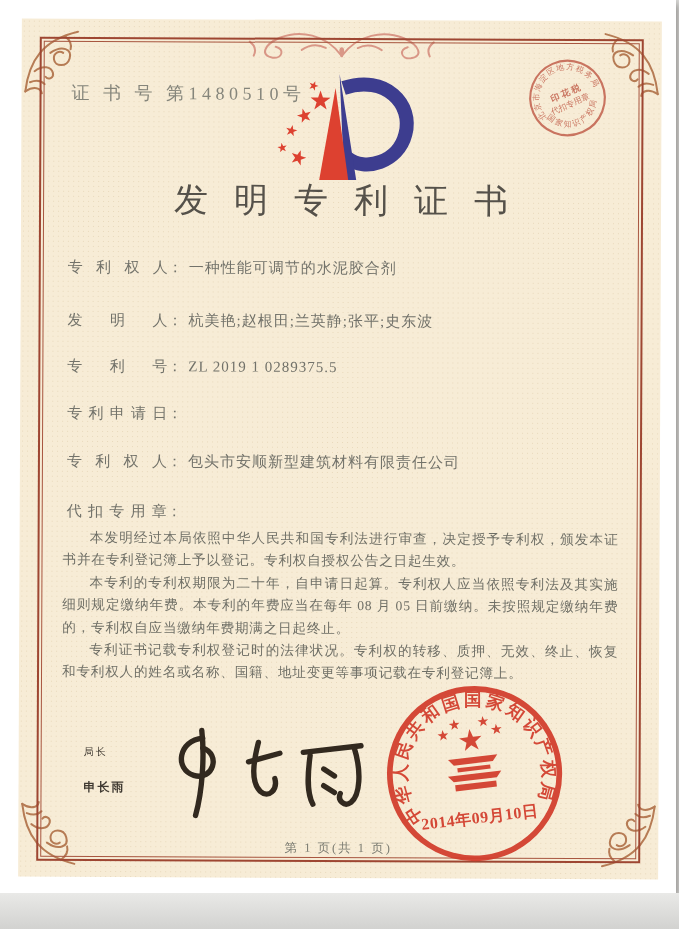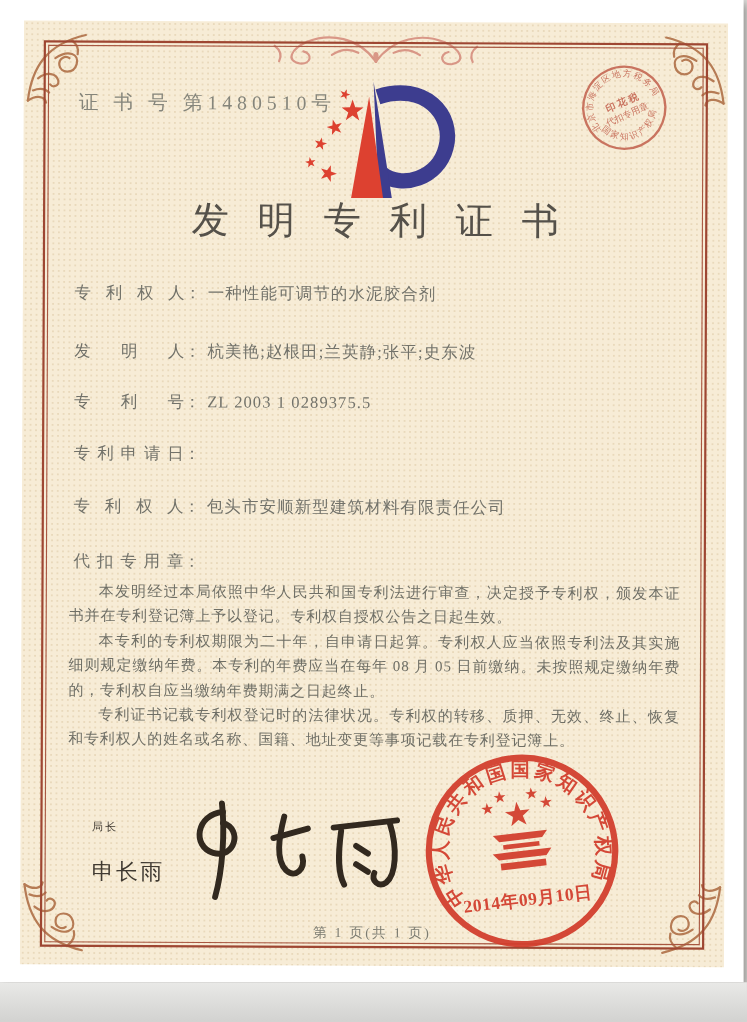--- a/index.html
+++ b/index.html
@@ -52,22 +52,22 @@
   .f0{margin-bottom:32px}.f1{margin-bottom:25px}.f2{margin-bottom:26px}
   .f3{margin-bottom:27px}.f4{margin-bottom:29px}
   .paras {
     position:absolute; left:43px; top:508px; width:556px;
     font-size:13.6px; line-height:22.4px; color:#6f6f66;
     text-align:justify;
   }
   .paras p { text-indent:2em; letter-spacing:.8px; }
   .sig-title { position:absolute; left:65px; top:726px; font-size:10px; color:#403a32;
     font-family:"Liberation Sans", sans-serif; letter-spacing:2px; }
-  .sig-name  { position:absolute; left:65px; top:760px; font-size:20px; color:#403a32;
-    font-family:"Liberation Sans", sans-serif; letter-spacing:2px; }
+  .sig-name  { position:absolute; left:65px; top:760px; font-size:12px; color:#403a32;
+    font-family:"Liberation Sans", sans-serif; letter-spacing:2px;font-weight:bold; }
   .sig-hand  { position:absolute; left:140px; top:698px; width:215px; height:112px; }
   .seal { position:absolute; left:363px; top:660px; width:186px; height:186px;
     transform:rotate(-7deg); opacity:.93; }
   .tax-stamp { position:absolute; left:503px; top:34px; width:86px; height:86px;
     transform:rotate(-24deg); opacity:.85; }
   .footer {
     position:absolute; left:0; top:820px; width:100%; text-align:center;
     font-size:12.5px; color:#7c7c72; letter-spacing:2px;
   }
   .corner { position:absolute; width:92px; height:92px; opacity:.9; }
@@ -148,21 +148,21 @@
       <span class="fvalue">一种性能可调节的水泥胶合剂</span>
     </div>
     <div class="frow f1">
       <span class="flabel">发明人</span>
         <span class="fcolon">：</span>
       <span class="fvalue">杭美艳;赵根田;兰英静;张平;史东波</span>
     </div>
     <div class="frow f2">
       <span class="flabel">专利号</span>
         <span class="fcolon">：</span>
-      <span class="fvalue">ZL 2003 1 0289375.5</span>
+      <span class="fvalue">ZL 2019 1 0289375.5</span>
     </div>
     <div class="frow f3">
       <span class="flabel">专利申请日</span>
         <span class="fcolon">：</span>
     </div>
     <div class="frow f4">
       <span class="flabel">专利权人</span>
         <span class="fcolon">：</span>
       <span class="fvalue">包头市安顺新型建筑材料有限责任公司</span>
     </div>

